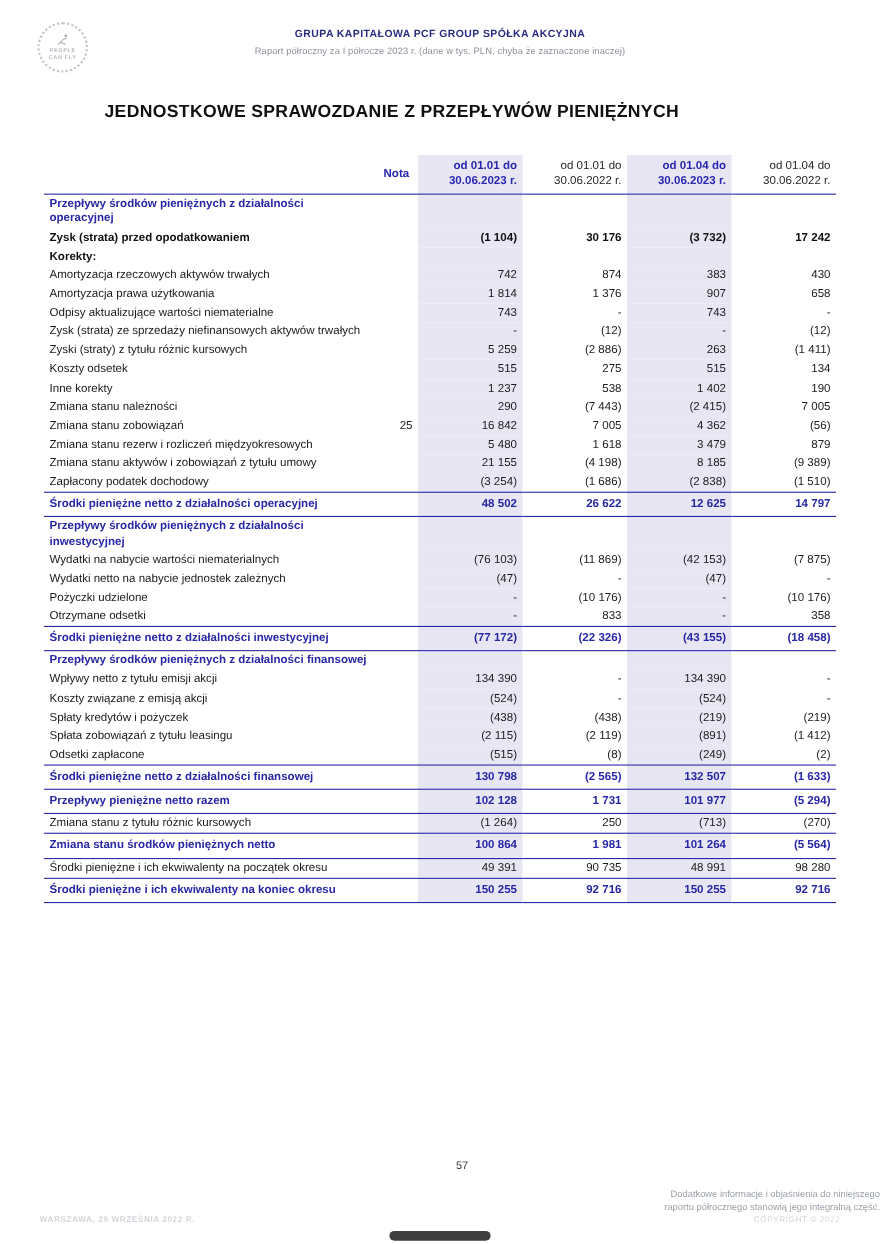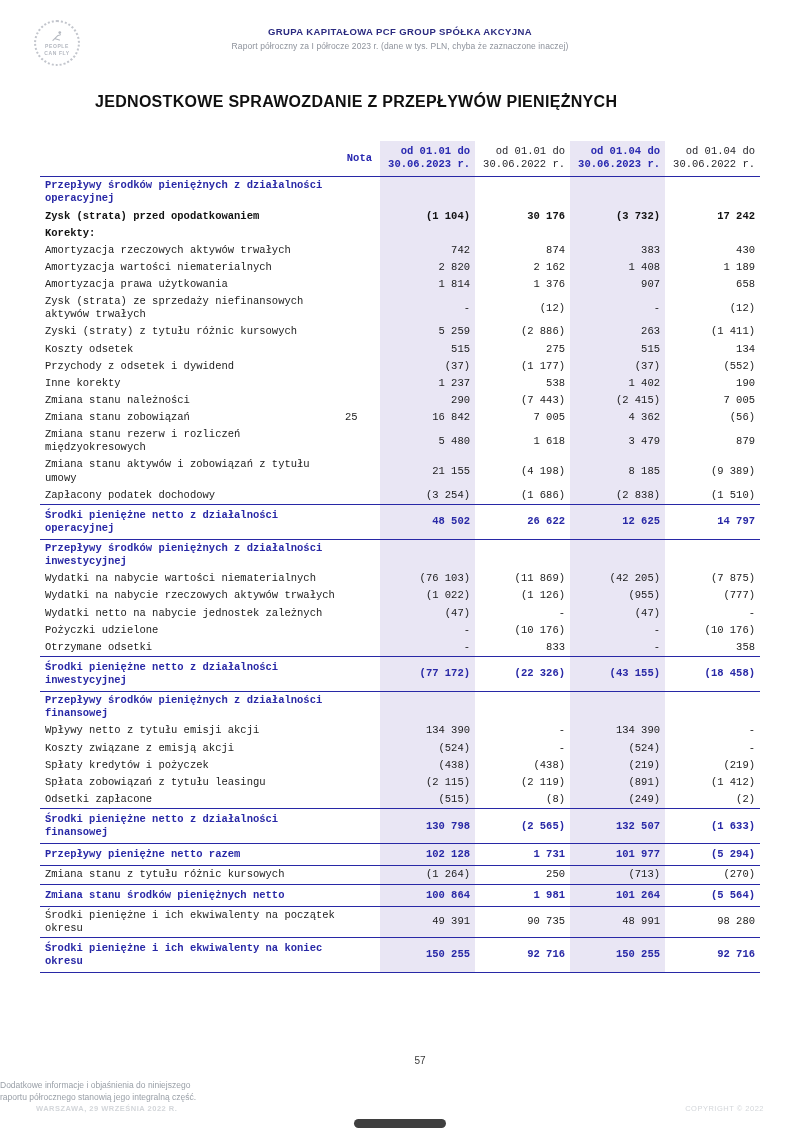--- a/index.html
+++ b/index.html
@@ -29,50 +29,50 @@
 
   
   .doc-title {
     margin: 42px 40px 30px 95px;
     font-size: 16px; font-weight: bold; letter-spacing: .3px; color: #101010;
   }
 
   
   table.cashflow {
     border-collapse: collapse; table-layout: fixed;
-    width: 720px; margin: 24px auto 16px auto; font-family: Liberation Mono, monospace;
+    width: 720px; margin: 24px auto 16px auto;
   }
   .cashflow th, .cashflow td {
     padding: 2px 5px; font-size: 10.5px; line-height: 1.25; vertical-align: middle;
     word-wrap: break-word;
   }
   .cashflow thead th {
     font-weight: normal; color: #26262b; text-align: right;
     border-bottom: 1.5px solid #2828a6; padding-bottom: 5px; padding-top: 4px;
     vertical-align: middle;
   }
   .cashflow thead th.blue { color: #2828b0; font-weight: bold; }
   .cashflow thead th.nota { text-align: right; padding-right: 8px; }
   .num { text-align: right; padding-right: 7px; }
   .hl { background: #e9e6f4; }
-  .nota { text-align: left; }
+  .nota { text-align: right; }
 
   .row-normal td.label { color: #1b1b1b; }
   .row-bold td, .row-boldlabel td { font-weight: bold; color: #111111; }
   .row-section td { color: #2828a6; font-weight: bold; }
   .row-total td {
     color: #2828a6; font-weight: bold;
     border-top: 1.4px solid #2828a6; border-bottom: 1.4px solid #2828a6;
     padding-top: 4px; padding-bottom: 4px;
   }
 
   
   .page-number { position: absolute; left: 0; right: 0; top: 1055px; text-align: center; font-size: 10px; color: #3a3a3a; margin-left: 40px; }
   .footer-note {
-    position: absolute; left: 0; right: 0; top: 1080px; text-align: left;
+    position: absolute; left: 0; right: 0; top: 1080px; text-align: right;
     font-size: 8.5px; color: #9aa0a8; line-height: 1.4;
   }
   .bottom-left {
     position: absolute; left: 36px; top: 1104px;
     font-size: 7.5px; letter-spacing: .5px; color: #d3d6da; font-weight: bold;
   }
   .bottom-right {
     position: absolute; right: 36px; top: 1104px;
     font-size: 7.5px; letter-spacing: .5px; color: #d3d6da; font-weight: normal;
   }
@@ -150,36 +150,36 @@
         </tr>
         <tr class="row-normal">
           <td class="label">Amortyzacja rzeczowych aktywów trwałych</td>
           <td class="nota"></td>
           <td class="num hl">742</td>
           <td class="num">874</td>
           <td class="num hl">383</td>
           <td class="num">430</td>
         </tr>
         <tr class="row-normal">
-          <td class="label">Amortyzacja wartości niematerialnych</td>
-          <td class="nota"></td>
-          <td class="num hl">2 820</td>
-          <td class="num">2 162</td>
-          <td class="num hl">1 408</td>
-          <td class="num">1 189</td>
-        </tr>
-        <tr class="row-normal">
           <td class="label">Amortyzacja prawa użytkowania</td>
           <td class="nota"></td>
           <td class="num hl">1 814</td>
           <td class="num">1 376</td>
           <td class="num hl">907</td>
           <td class="num">658</td>
         </tr>
         <tr class="row-normal">
+          <td class="label">Odpisy aktualizujące wartości niematerialne</td>
+          <td class="nota"></td>
+          <td class="num hl">743</td>
+          <td class="num">-</td>
+          <td class="num hl">743</td>
+          <td class="num">-</td>
+        </tr>
+        <tr class="row-normal">
           <td class="label">Zysk (strata) ze sprzedaży niefinansowych aktywów trwałych</td>
           <td class="nota"></td>
           <td class="num hl">-</td>
           <td class="num">(12)</td>
           <td class="num hl">-</td>
           <td class="num">(12)</td>
         </tr>
         <tr class="row-normal">
           <td class="label">Zyski (straty) z tytułu różnic kursowych</td>
           <td class="nota"></td>
@@ -188,28 +188,20 @@
           <td class="num hl">263</td>
           <td class="num">(1 411)</td>
         </tr>
         <tr class="row-normal">
           <td class="label">Koszty odsetek</td>
           <td class="nota"></td>
           <td class="num hl">515</td>
           <td class="num">275</td>
           <td class="num hl">515</td>
           <td class="num">134</td>
-        </tr>
-        <tr class="row-normal">
-          <td class="label">Przychody z odsetek i dywidend</td>
-          <td class="nota"></td>
-          <td class="num hl">(37)</td>
-          <td class="num">(1 177)</td>
-          <td class="num hl">(37)</td>
-          <td class="num">(552)</td>
         </tr>
         <tr class="row-normal">
           <td class="label">Inne korekty</td>
           <td class="nota"></td>
           <td class="num hl">1 237</td>
           <td class="num">538</td>
           <td class="num hl">1 402</td>
           <td class="num">190</td>
         </tr>
         <tr class="row-normal">
@@ -266,30 +258,22 @@
           <td class="num hl"></td>
           <td class="num"></td>
           <td class="num hl"></td>
           <td class="num"></td>
         </tr>
         <tr class="row-normal">
           <td class="label">Wydatki na nabycie wartości niematerialnych</td>
           <td class="nota"></td>
           <td class="num hl">(76 103)</td>
           <td class="num">(11 869)</td>
-          <td class="num hl">(42 205)</td>
+          <td class="num hl">(42 153)</td>
           <td class="num">(7 875)</td>
-        </tr>
-        <tr class="row-normal">
-          <td class="label">Wydatki na nabycie rzeczowych aktywów trwałych</td>
-          <td class="nota"></td>
-          <td class="num hl">(1 022)</td>
-          <td class="num">(1 126)</td>
-          <td class="num hl">(955)</td>
-          <td class="num">(777)</td>
         </tr>
         <tr class="row-normal">
           <td class="label">Wydatki netto na nabycie jednostek zależnych</td>
           <td class="nota"></td>
           <td class="num hl">(47)</td>
           <td class="num">-</td>
           <td class="num hl">(47)</td>
           <td class="num">-</td>
         </tr>
         <tr class="row-normal">

